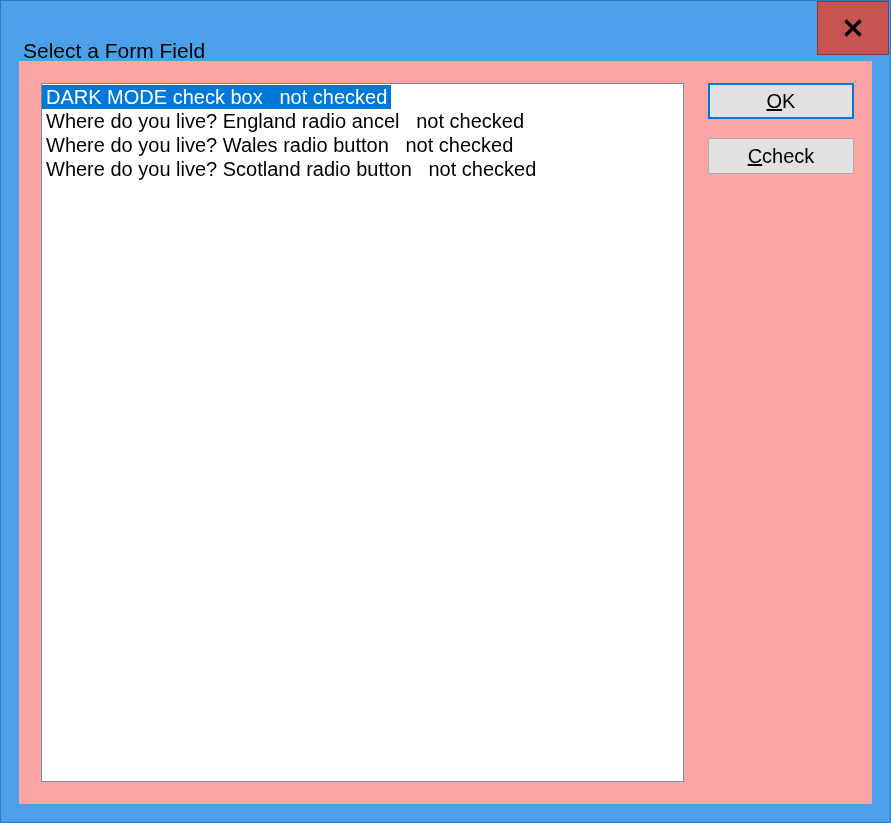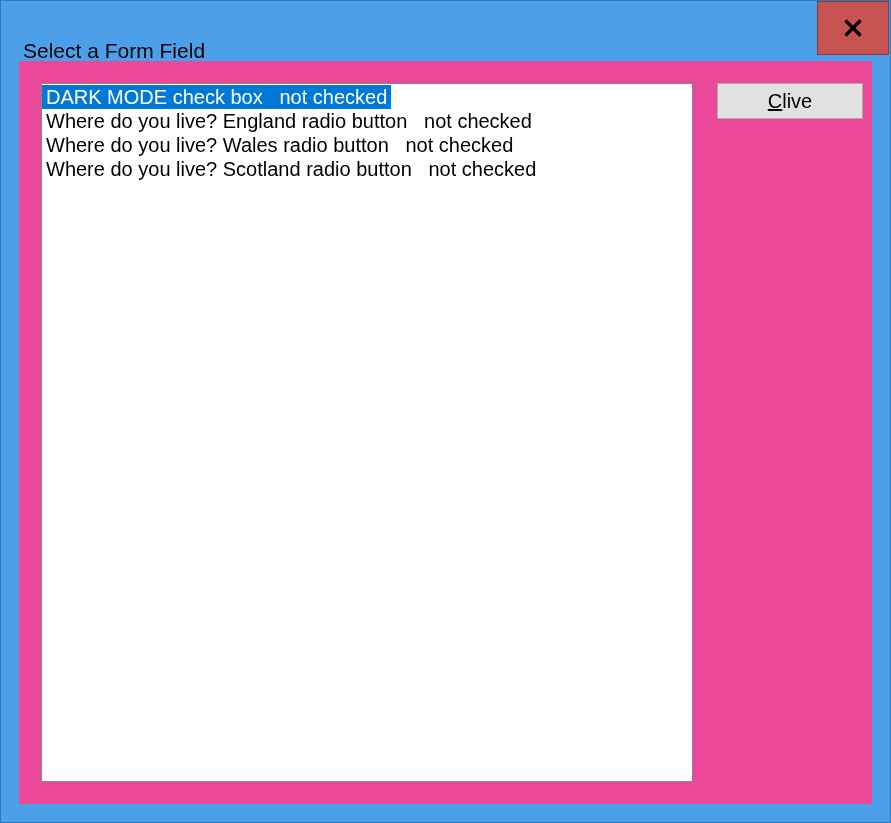--- a/index.html
+++ b/index.html
@@ -47,23 +47,23 @@
     .close-btn svg {
       width: 18px;
       height: 18px;
     }
     .client-area {
       position: absolute;
       top: 60px;
       left: 18px;
       right: 18px;
       bottom: 18px;
-      background: #ec4899;
+      background: #fca5a5;
       display: flex;
-      padding: 22px 9px 22px 22px;
+      padding: 22px 18px 22px 22px;
       gap: 24px;
     }
     .listbox {
       flex: 1;
       background: #fff;
       border: 1px solid #828790;
       overflow: auto;
       padding: 1px 0;
     }
     .list-item {
@@ -116,23 +116,26 @@
     <div class="close-btn">
       <svg viewBox="0 0 12 12">
         <line x1="1" y1="1" x2="11" y2="11" stroke="#000" stroke-width="2.2"></line>
         <line x1="11" y1="1" x2="1" y2="11" stroke="#000" stroke-width="2.2"></line>
       </svg>
     </div>
   </div>
   <div class="client-area">
     <div class="listbox" id="listbox">
         <div class="list-item selected">DARK MODE check box   not checked</div>
-        <div class="list-item">Where do you live? England radio button   not checked</div>
+        <div class="list-item">Where do you live? England radio ancel   not checked</div>
         <div class="list-item">Where do you live? Wales radio button   not checked</div>
         <div class="list-item">Where do you live? Scotland radio button   not checked</div>
       </div>
     <div class="buttons">
+      <button class="btn default">
+        <span><span class="u">O</span><span>K</span></span>
+      </button>
       <button class="btn">
-        <span><span class="u">C</span><span>live</span></span>
+        <span><span class="u">C</span><span>check</span></span>
       </button>
     </div>
   </div>
 </div>
 
 </body></html>

